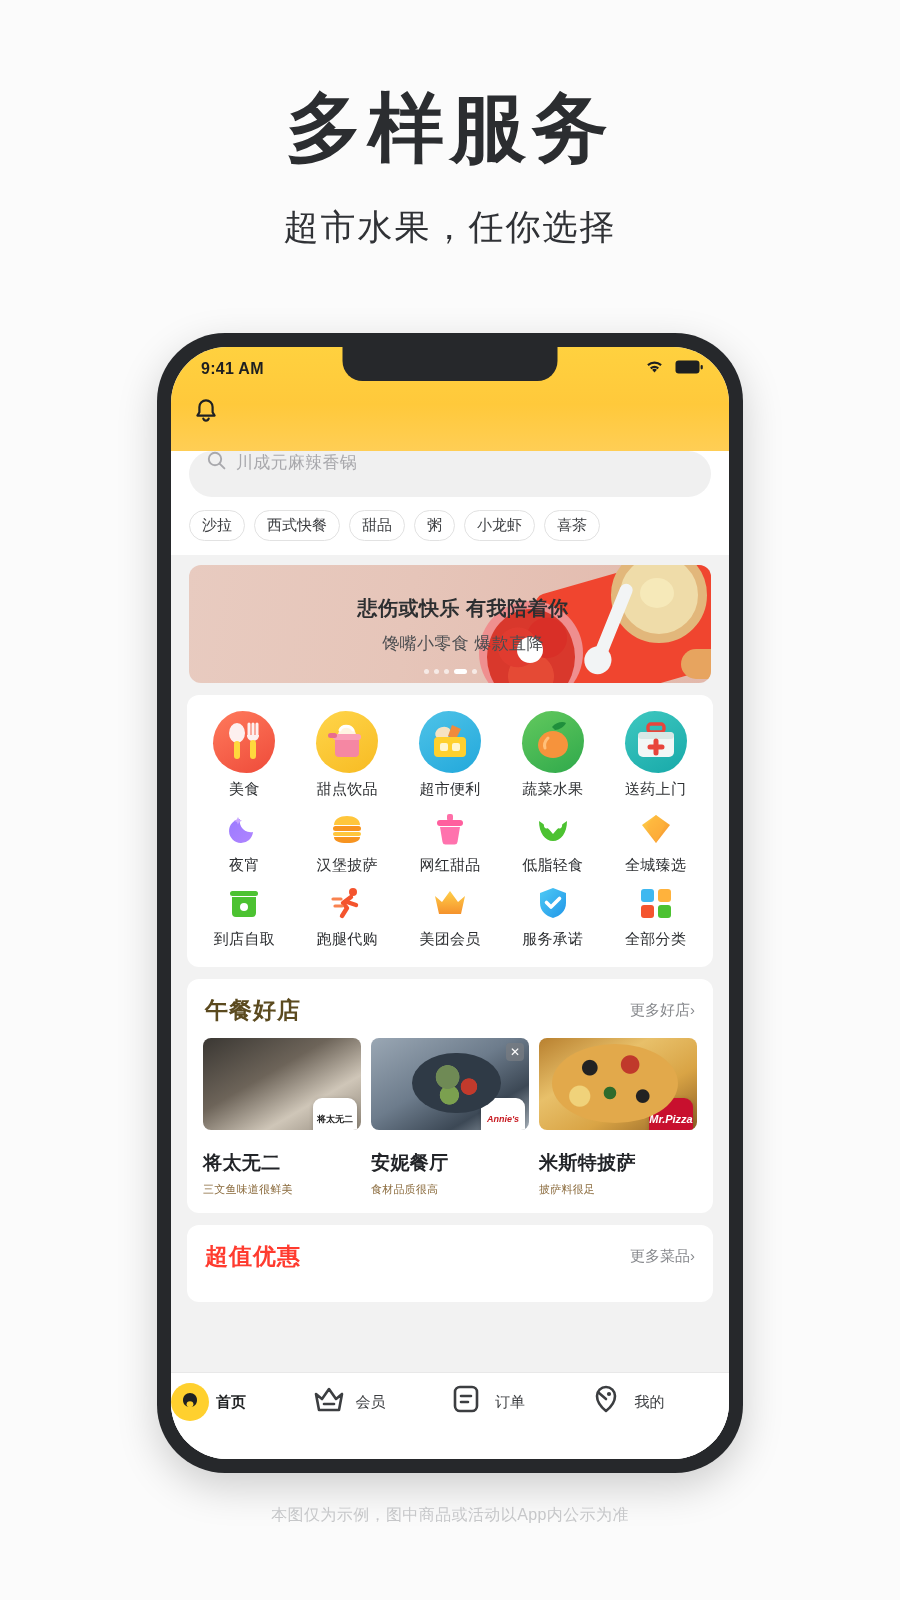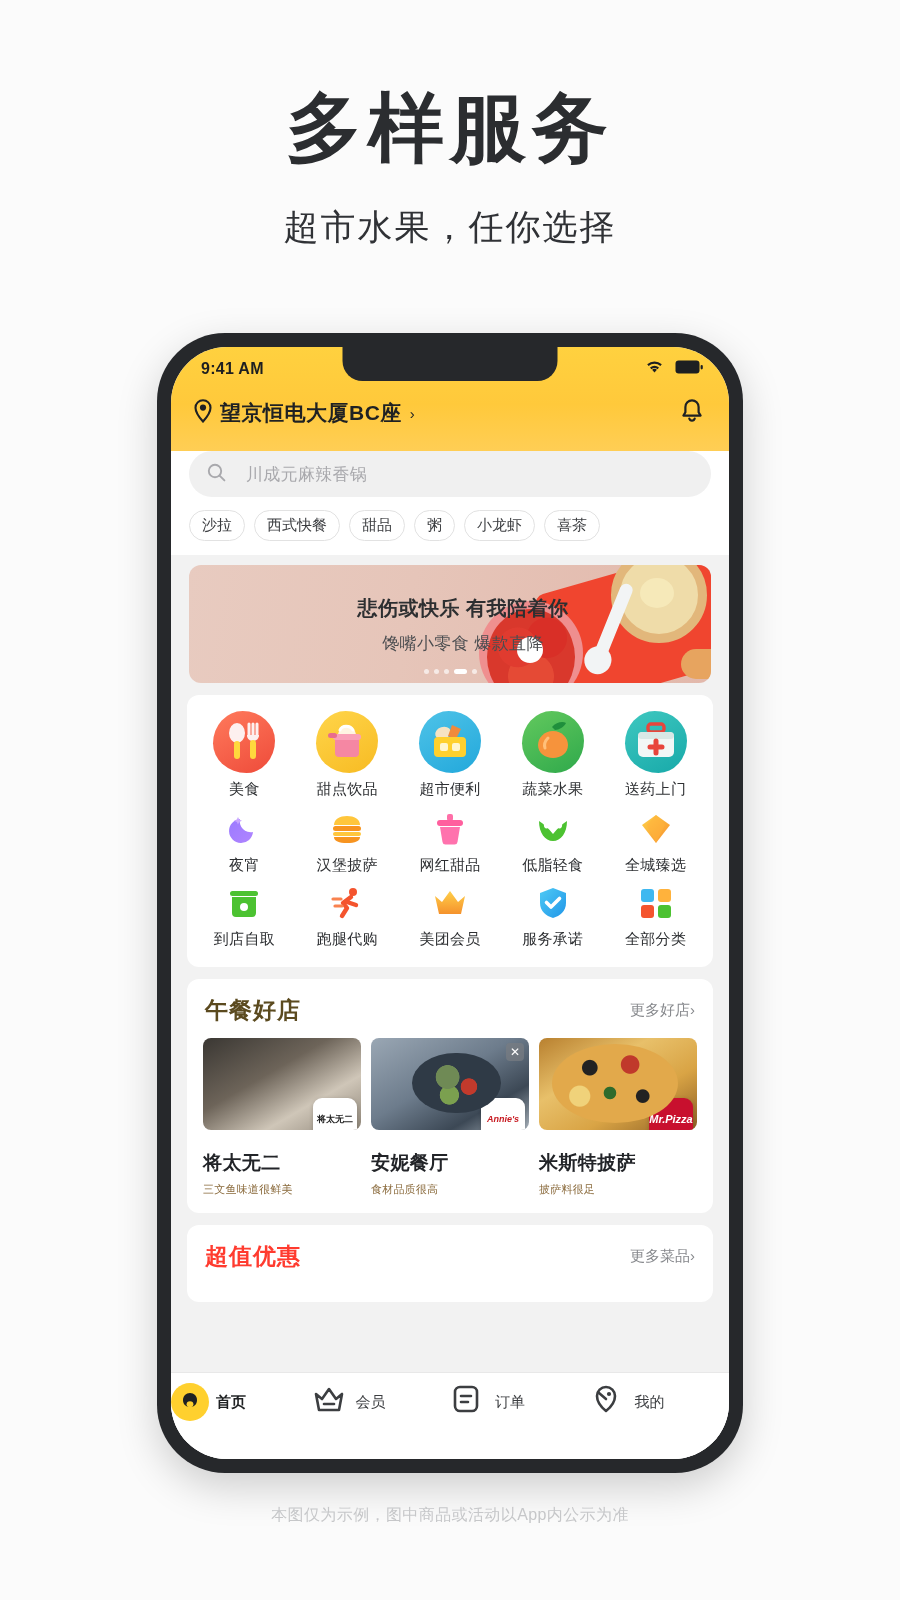--- a/index.html
+++ b/index.html
@@ -70,21 +70,21 @@
     overflow: hidden; position: relative;
   }
   .white-top {
     background: #ffffff;
     border-top-left-radius: 16px; border-top-right-radius: 16px;
     margin-top: -14px; padding: 14px 18px 12px 18px;
     position: relative; z-index: 5;
   }
   .searchbar {
     height: 46px; background: #f0f0f0; border-radius: 23px;
-    display: flex; align-items: center; padding: 0 18px; gap: 20px;
+    display: flex; padding: 0 18px; gap: 10px;
   }
   .search-ph { font-size: 17px; color: #a9a9ad; letter-spacing: .3px; }
   .chips { display: flex; gap: 9px; margin-top: 13px; padding-bottom: 2px; }
   .chip {
     border: 1px solid #e2e2e2; border-radius: 16px;
     padding: 5px 12px; font-size: 15px; color: #3b3d40;
     background: #fff; white-space: nowrap;
   }
 
   
@@ -257,30 +257,20 @@
             </span>
             <span>
               <svg width="28" height="14" viewBox="0 0 28 14">
                   <rect x="0.5" y="0.5" width="24" height="13" rx="3.2" fill="#1d1f21"></rect>
                   <rect x="25.6" y="5" width="2.2" height="4.4" rx="1.1" fill="#1d1f21"></rect>
                 </svg>
             </span>
           </span>
         </div>
         <div class="loc-row">
-          <span class="loc-left">
-            <span>
-              <svg width="20" height="24" viewBox="0 0 20 24">
-                  <path d="M10 1.2c-4.1 0-7.5 3.3-7.5 7.5 0 5.5 7.5 13.8 7.5 13.8s7.5-8.3 7.5-13.8c0-4.2-3.4-7.5-7.5-7.5z" fill="none" stroke="#1f2123" stroke-width="2.1"></path>
-                  <circle cx="10" cy="8.6" r="3.1" fill="#1f2123"></circle>
-                </svg>
-            </span>
-            <span class="loc-text">望京恒电大厦BC座</span>
-            <span class="loc-arrow">›</span>
-          </span>
           <span>
             <svg width="26" height="27" viewBox="0 0 26 27">
                 <path d="M13 2.4a6.6 6.6 0 016.6 6.6v5.2l2 3.4H4.4l2-3.4V9A6.6 6.6 0 0113 2.4z" fill="none" stroke="#1f2123" stroke-width="2.2" stroke-linejoin="round"></path>
                 <path d="M10.3 20.5a2.8 2.8 0 005.4 0" fill="none" stroke="#1f2123" stroke-width="2.2" stroke-linecap="round"></path>
               </svg>
           </span>
         </div>
       </div>
 
       <div class="content">

